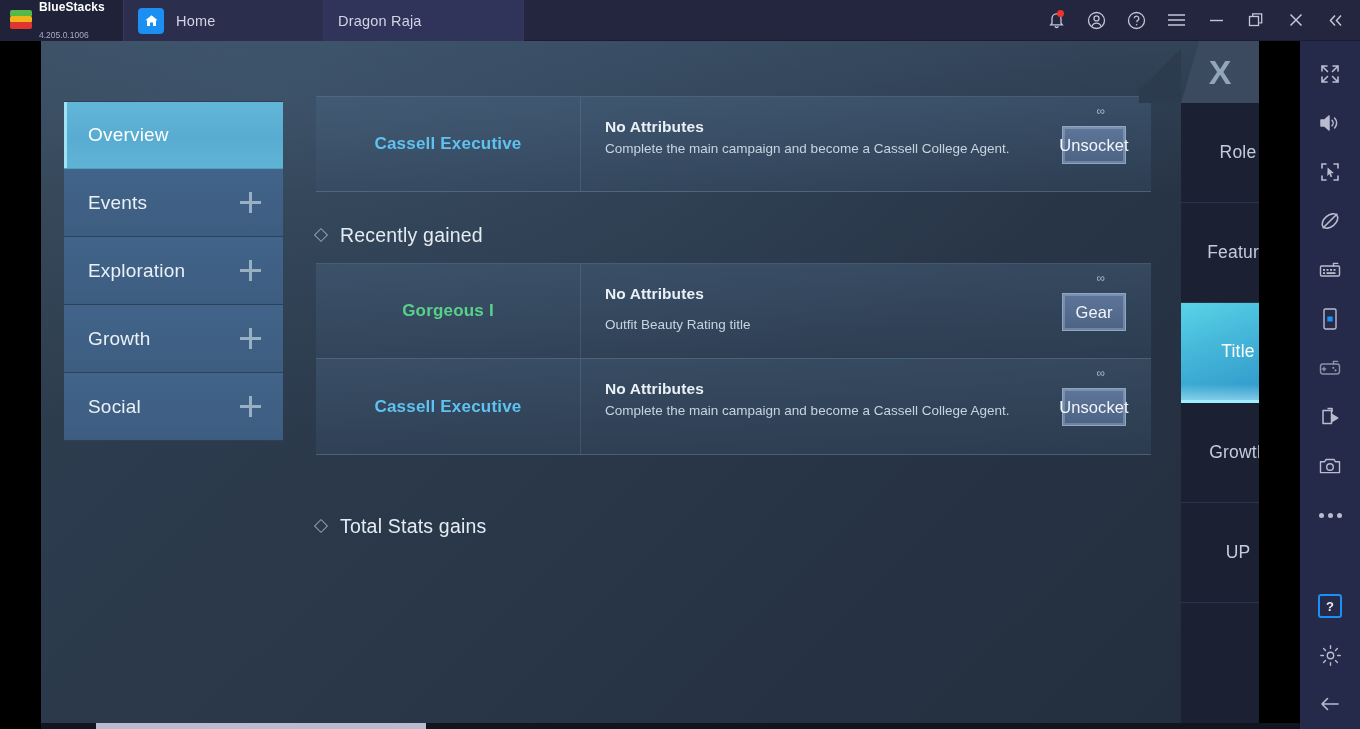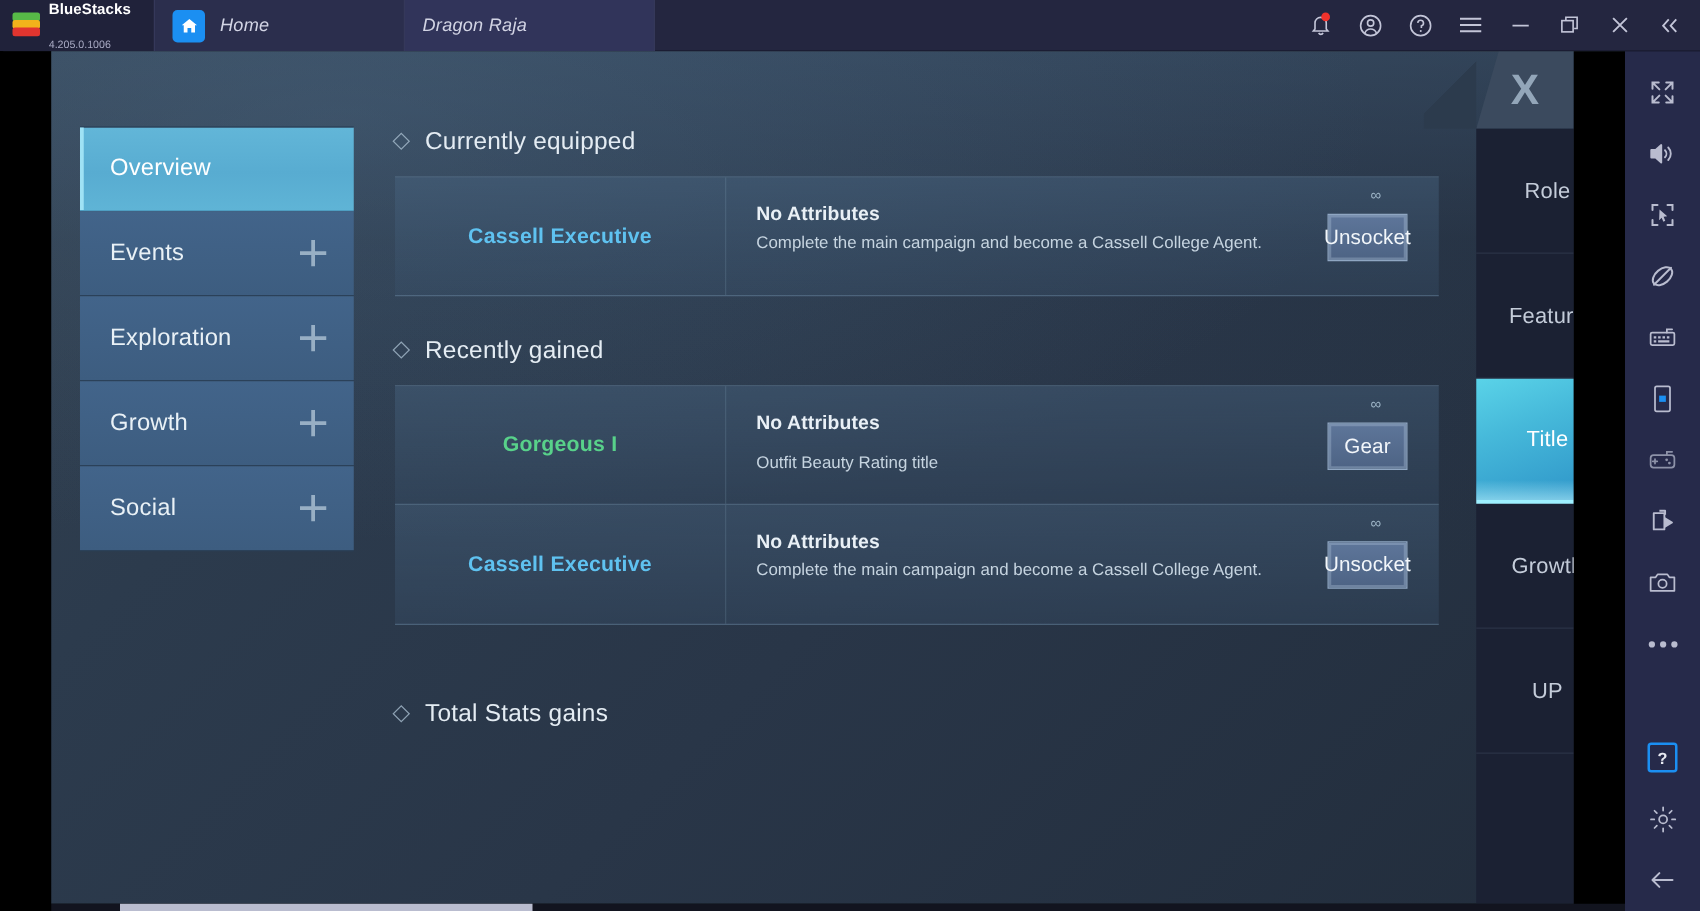--- a/index.html
+++ b/index.html
@@ -36,21 +36,20 @@
   .bs-logo i:nth-child(3) { top: 12px; background: #e1352f; }
   .bs-brand-txt { display: flex; flex-direction: column; justify-content: center; line-height: 1; }
   .bs-name { font-size: 12px; font-weight: bold; color: #ffffff; letter-spacing: .1px; }
   .bs-ver { font-size: 8.5px; color: #a9abc4; margin-top: 18px; }
 
   .tab {
     height: 41px; display: flex; align-items: center; gap: 12px;
     padding: 0 16px 0 14px; min-width: 200px;
     border-right: 1px solid #35385a;
     background: #2b2e4d;
-    font-style: italic;
   }
   .tab.active { background: #31345a; }
   .tab-label { font-size: 14.5px; color: #d2d4e4; letter-spacing: .2px; }
   .tab-icon { width: 26px; height: 26px; border-radius: 4px; flex: 0 0 auto; position: relative; overflow: hidden; }
   .tab-icon.home { background: #1b8ff2; display: flex; align-items: center; justify-content: center; }
   .tab-icon.home svg { display: block; }
   .tab-icon.game {
     background: linear-gradient(145deg,#6f86c9 0%,#c98aa2 38%,#e9c8b0 60%,#4e5f96 100%);
   }
   .tab-icon.game::after {
@@ -359,24 +358,20 @@
           <span class="plus-icon"></span>
         </div>
         <div class="nav-item">
           <span class="nav-label">Social</span>
           <span class="plus-icon"></span>
         </div>
       </div>
 
       <div class="content">
 
-        <div class="sec-head">
-          <span class="diamond"></span>
-          <span class="sec-title">Currently equipped</span>
-        </div>
 
         <div class="card">
           <div class="card-name">
             <span class="name-blue">Cassell Executive</span>
           </div>
           <div class="card-body">
             <div class="attr-title">No Attributes</div>
             <div class="attr-desc">Complete the main campaign and become a Cassell College Agent.</div>
             <div class="infinity">∞</div>
             <div class="act-btn">

